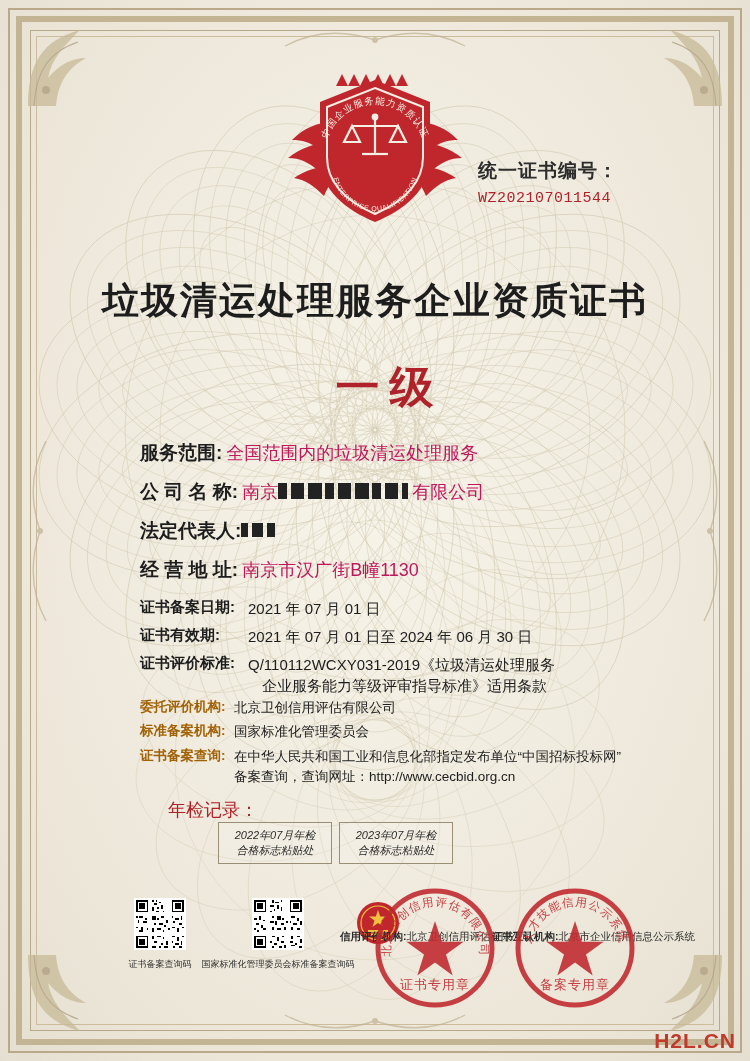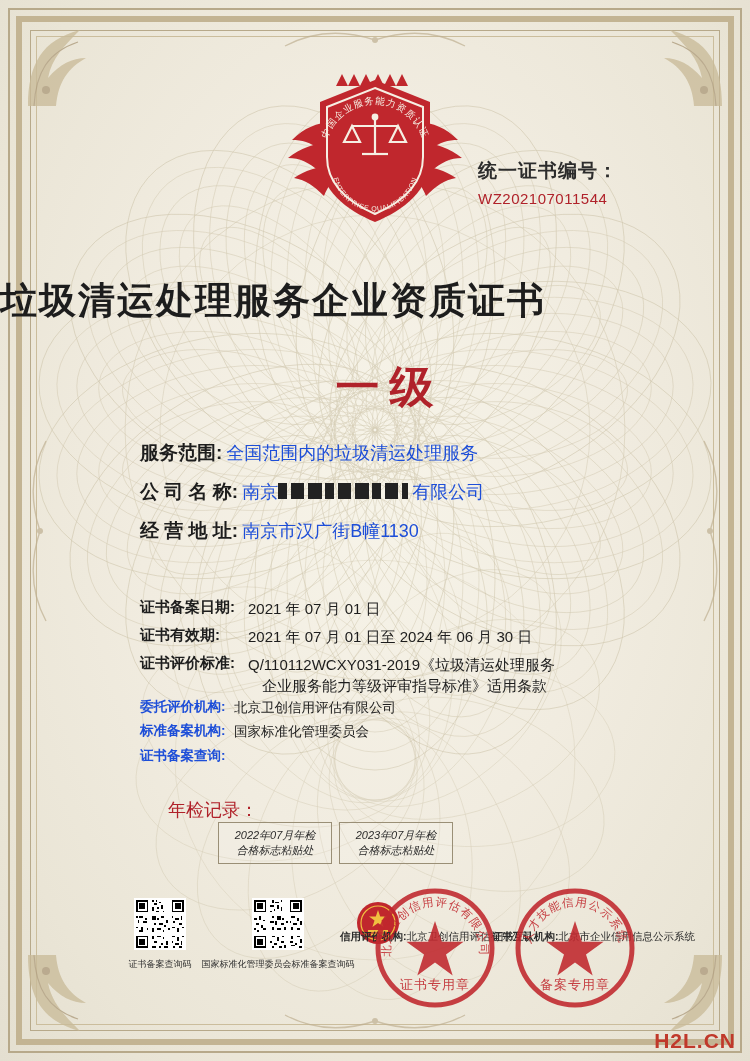--- a/index.html
+++ b/index.html
@@ -102,26 +102,28 @@
     font-size: 19px;
     font-weight: bold;
     color: #2c2c2c;
     letter-spacing: 1px;
   }
   .cert-no-value {
     font-size: 15px;
     color: #b0222a;
     margin-top: 6px;
     letter-spacing: 0.5px;
+    font-family: Liberation Mono, monospace;
   }
   
   .main-title {
     position: absolute;
     left: 0; right: 0;
     top: 276px;
+    text-align: center;
     font-size: 37px;
     font-weight: bold;
     color: #1d1d1d;
     letter-spacing: 2px;
   }
   .grade {
     position: absolute;
     left: 0; right: 0;
     top: 358px;
     text-align: center;
@@ -144,21 +146,21 @@
     margin-bottom: 13px;
   }
   .info-label {
     font-size: 19px;
     font-weight: bold;
     color: #1d1d1d;
     white-space: nowrap;
   }
   .info-value {
     font-size: 18px;
-    color: #1d4ed8;
+    color: #be185d;
     margin-left: 4px;
   }
   .redacted {
     display: inline-block;
     vertical-align: middle;
     height: 16px;
     background:
       repeating-linear-gradient(90deg,
         #222 0 9px, transparent 9px 13px,
         #222 13px 26px, transparent 26px 30px,
@@ -205,21 +207,21 @@
     width: 520px;
   }
   .agency-row {
     display: flex;
     align-items: flex-start;
     margin-bottom: 4px;
   }
   .agency-label {
     font-size: 13.5px;
     font-weight: bold;
-    color: #1d4ed8;
+    color: #a16207;
     white-space: nowrap;
     min-width: 94px;
   }
   .agency-value {
     font-size: 13.5px;
     color: #1d1d1d;
     line-height: 1.5;
   }
   .agency-value .sub2 {
     display: block;
@@ -552,20 +554,24 @@
       <span class="info-label">服务范围:</span>
       <span class="info-value">全国范围内的垃圾清运处理服务</span>
     </div>
     <div class="info-row">
       <span class="info-label">公 司 名 称:</span>
       <span class="info-value">南京</span>
       <span class="redacted r1"></span>
       <span class="info-value">有限公司</span>
     </div>
     <div class="info-row">
+      <span class="info-label">法定代表人:</span>
+      <span class="redacted r2"></span>
+    </div>
+    <div class="info-row">
       <span class="info-label">经 营 地 址:</span>
       <span class="info-value">南京市汉广街B幢1130</span>
     </div>
   </div>
 
   <div class="detail-block">
     <div class="detail-row">
       <span class="detail-label">证书备案日期:</span>
       <span class="detail-value">2021 年 07 月 01 日</span>
     </div>
@@ -586,20 +592,24 @@
     <div class="agency-row">
       <span class="agency-label">委托评价机构:</span>
       <span class="agency-value">北京卫创信用评估有限公司</span>
     </div>
     <div class="agency-row">
       <span class="agency-label">标准备案机构:</span>
       <span class="agency-value">国家标准化管理委员会</span>
     </div>
     <div class="agency-row">
       <span class="agency-label">证书备案查询:</span>
+      <span class="agency-value">
+        <span>在中华人民共和国工业和信息化部指定发布单位“中国招标投标网”</span>
+        <span class="sub2">备案查询，查询网址：http://www.cecbid.org.cn</span>
+      </span>
     </div>
   </div>
 
   <div class="annual-title">年检记录：</div>
   <div class="annual-boxes">
     <div class="annual-box">
       <span>2022年07月年检</span>
       <span>合格标志粘贴处</span>
     </div>
     <div class="annual-box">

